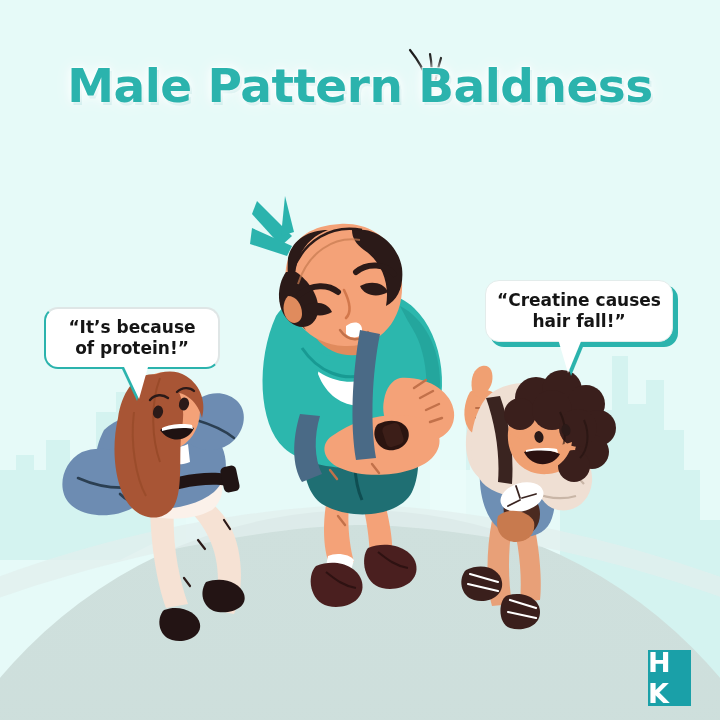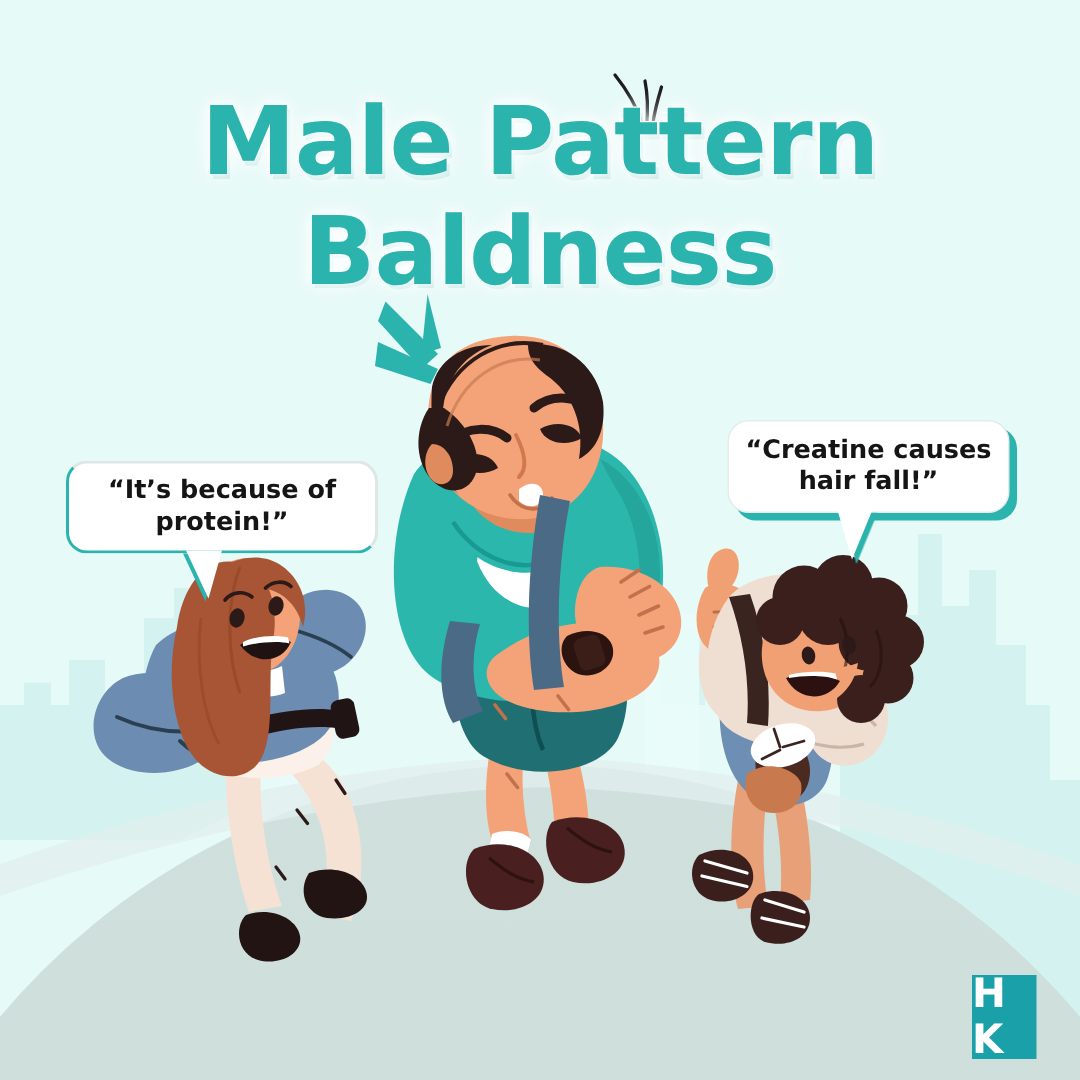--- a/index.html
+++ b/index.html
@@ -12,21 +12,21 @@
   #poster{position:absolute;inset:0;width:720px;height:720px;overflow:hidden;background:#e6faf8;}
   #art{position:absolute;left:0;top:0;width:720px;height:720px;}
 
   
   .title-wrap{
     position:absolute;left:0;top:58px;width:720px;text-align:center;
     pointer-events:none;
   }
   .title{
     display:inline-block;
-    font-size:63px;
+    font-size:47px;
     font-weight:bold;
     letter-spacing:-0.5px;
     color:#2bb3ad;
     font-family:"DejaVu Sans","Liberation Sans",sans-serif;
     -webkit-text-stroke:1.6px #f2fffd;
     paint-order:stroke fill;
     text-shadow:
        0 0 10px rgba(255,255,255,.95),
        0 0 18px rgba(255,255,255,.85),
        2px 3px 0 rgba(160,215,214,.45);
@@ -47,21 +47,21 @@
   .bubble{
     position:absolute;background:#ffffff;border-radius:14px;
     text-align:center;color:#151515;font-weight:bold;
     font-family:"DejaVu Sans","Liberation Sans",sans-serif;
     display:flex;align-items:center;justify-content:center;
     box-sizing:border-box;
   }
   .bubble .txt{line-height:1.22;display:block;padding:0 10px;}
 
   #bubble-left{
-    left:44px;top:307px;width:208px;height:62px;font-size:17px;
+    left:44px;top:307px;width:176px;height:62px;font-size:17px;
     border:2.5px solid #2bb3ad;border-top-color:#dfe6e6;border-right-color:#dfe6e6;
   }
   #bubble-left .tail{
     position:absolute;left:78px;top:58px;width:0;height:0;
     border-left:15px solid transparent;border-right:9px solid transparent;
     border-top:32px solid #ffffff;filter:drop-shadow(-2px 2px 0 #2bb3ad);
   }
 
   #bubble-right{
     left:485px;top:280px;width:188px;height:62px;font-size:17px;

